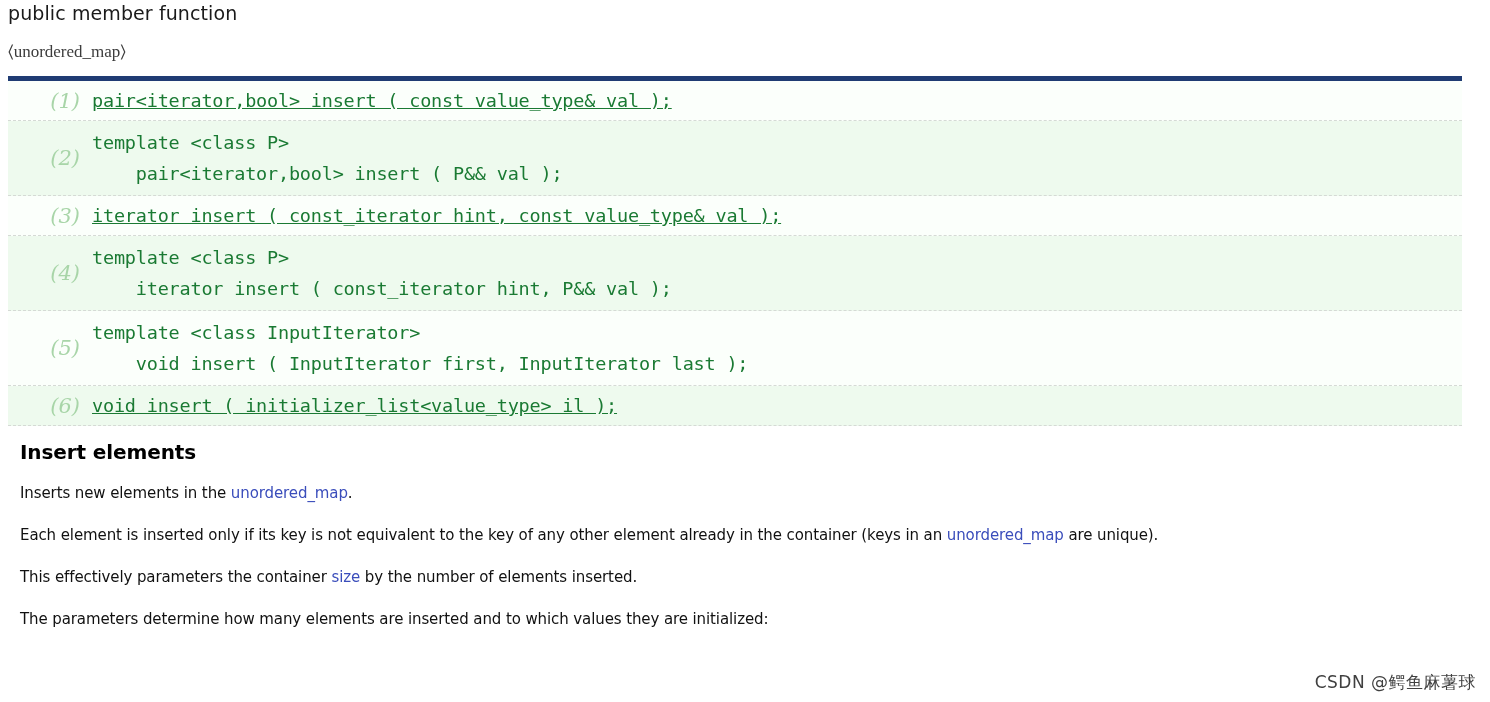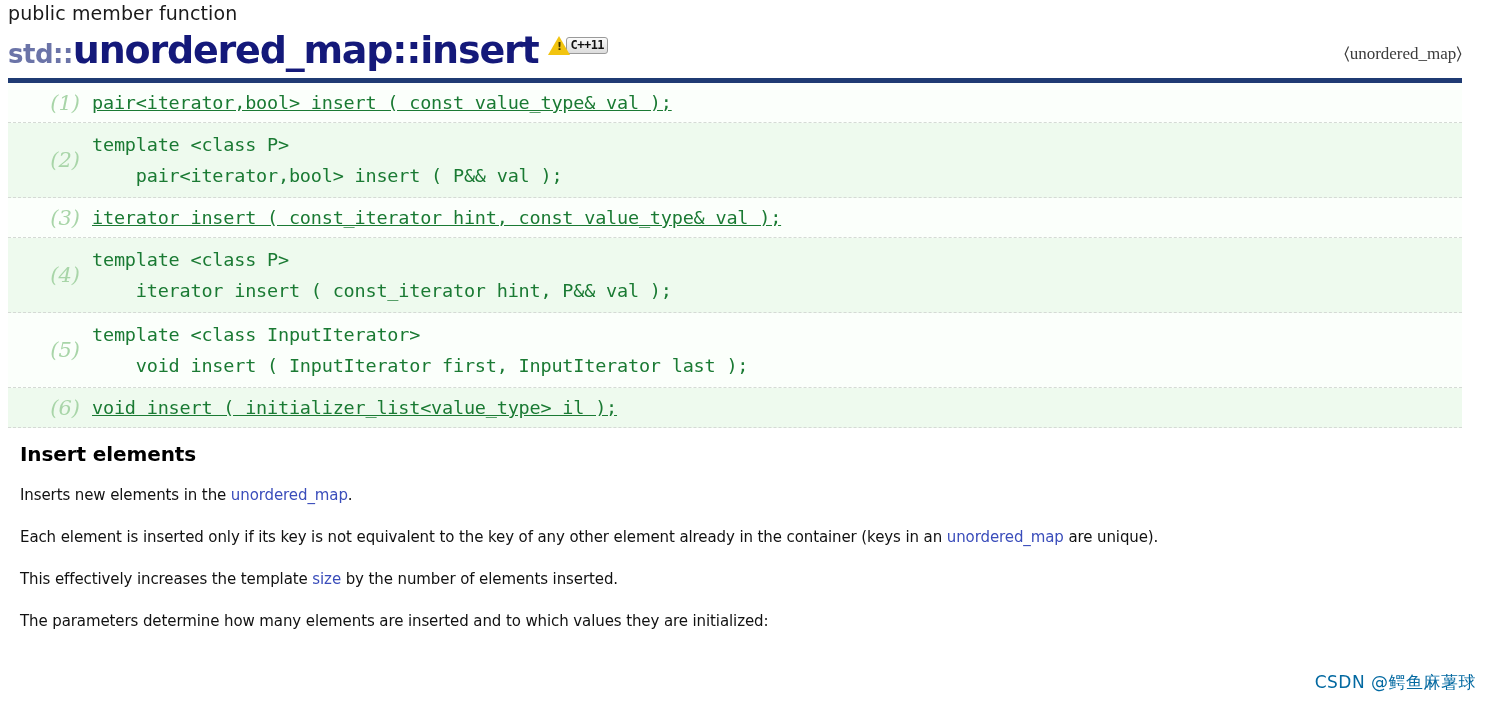--- a/index.html
+++ b/index.html
@@ -162,40 +162,32 @@
     color: #3a4dbb;
     text-decoration: none;
   }
 
   
   .watermark {
     position: absolute;
     right: 14px;
     bottom: 8px;
     font-size: 17px;
-    color: #0369a1;
+    color: #404040;
     letter-spacing: 0.5px;
     font-family: "DejaVu Sans", "Liberation Sans", sans-serif;
   }
 </style>
 </head>
 <body>
 
 <div class="page-header">
   <div class="kind-label">public member function</div>
 
   <div class="title-row">
-    <div class="title-left">
-      <span class="title-ns">std::</span>
-        <span class="title-main">unordered_map::insert</span>
-      <span class="badge-wrap">
-        <span class="warn-tri"></span>
-        <span class="cpp-badge">C++11</span>
-      </span>
-    </div>
     <div class="header-right">〈unordered_map〉</div>
   </div>
 </div>
 
 <div class="sig-table">
 
   <div class="sig-row plain one-line">
     <div class="sig-num">(1)</div>
     <div class="sig-code">pair&lt;iterator,bool&gt; insert ( const value_type&amp; val );</div>
   </div>
@@ -230,18 +222,18 @@
 
 </div>
 
 <div class="body-wrap">
   <h2 class="section-title">Insert elements</h2>
 
   <p class="para"><span>Inserts new elements in the </span><a class="ilink" href="#">unordered_map</a><span>.</span></p>
 
   <p class="para"><span>Each element is inserted only if its key is not equivalent to the key of any other element already in the container (keys in an </span><a class="ilink" href="#">unordered_map</a><span> are unique).</span></p>
 
-  <p class="para"><span>This effectively increases the template </span><a class="ilink" href="#">size</a><span> by the number of elements inserted.</span></p>
+  <p class="para"><span>This effectively parameters the container </span><a class="ilink" href="#">size</a><span> by the number of elements inserted.</span></p>
 
   <p class="para">The parameters determine how many elements are inserted and to which values they are initialized:</p>
 </div>
 
 <div class="watermark">CSDN @鳄鱼麻薯球</div>
 
 </body></html>

